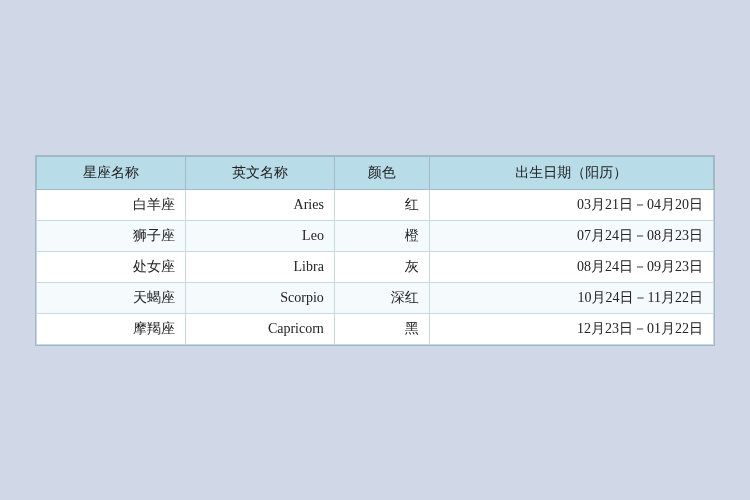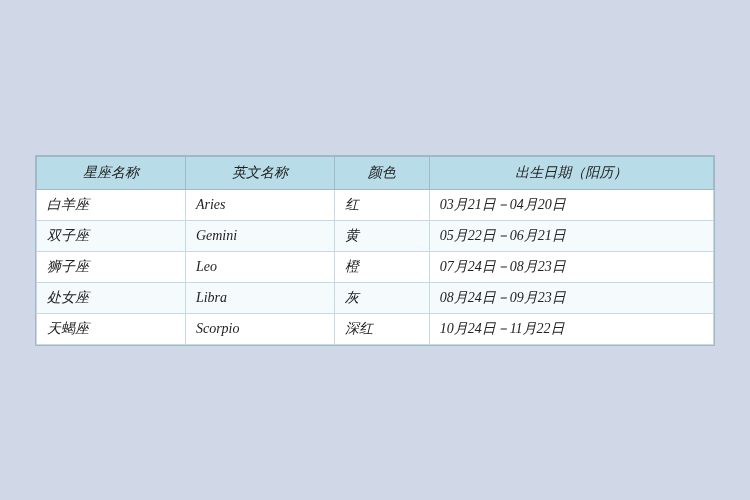--- a/index.html
+++ b/index.html
@@ -14,21 +14,20 @@
       font-size: 14px;
     }
     .table-wrapper {
       background: #fff;
       border: 1px solid #a0b8c8;
       width: 680px;
     }
     table {
       width: 100%;
       border-collapse: collapse;
-      font-style: italic;
     }
     thead tr {
       background: #b8dce8;
     }
     thead th {
       border: 1px solid #a0b8c8;
       padding: 7px 10px;
       text-align: center;
       font-weight: normal;
       color: #222;
@@ -36,21 +35,21 @@
     }
     tbody tr {
       background: #fff;
     }
     tbody tr:nth-child(even) {
       background: #f5fafd;
     }
     tbody td {
       border: 1px solid #c8d8e0;
       padding: 6px 10px;
-      text-align: left;
+      text-align: right;
       color: #222;
       font-size: 14px;
     }
   </style>
 </head>
 <body>
 
 <div class="table-wrapper">
   <table>
     <thead>
@@ -64,38 +63,38 @@
     </thead>
     <tbody>
 
     <tr>
           <td>白羊座</td>
           <td>Aries</td>
           <td>红</td>
           <td>03月21日－04月20日</td>
         </tr>
         <tr>
-          <td>双子座</td>
-          <td>Gemini</td>
-          <td>黄</td>
-          <td>05月22日－06月21日</td>
-        </tr>
-        <tr>
           <td>狮子座</td>
           <td>Leo</td>
           <td>橙</td>
           <td>07月24日－08月23日</td>
         </tr>
         <tr>
           <td>处女座</td>
           <td>Libra</td>
           <td>灰</td>
           <td>08月24日－09月23日</td>
         </tr>
         <tr>
           <td>天蝎座</td>
           <td>Scorpio</td>
           <td>深红</td>
           <td>10月24日－11月22日</td>
         </tr>
+        <tr>
+          <td>摩羯座</td>
+          <td>Capricorn</td>
+          <td>黑</td>
+          <td>12月23日－01月22日</td>
+        </tr>
       </tbody>
   </table>
 </div>
 
 </body></html>

